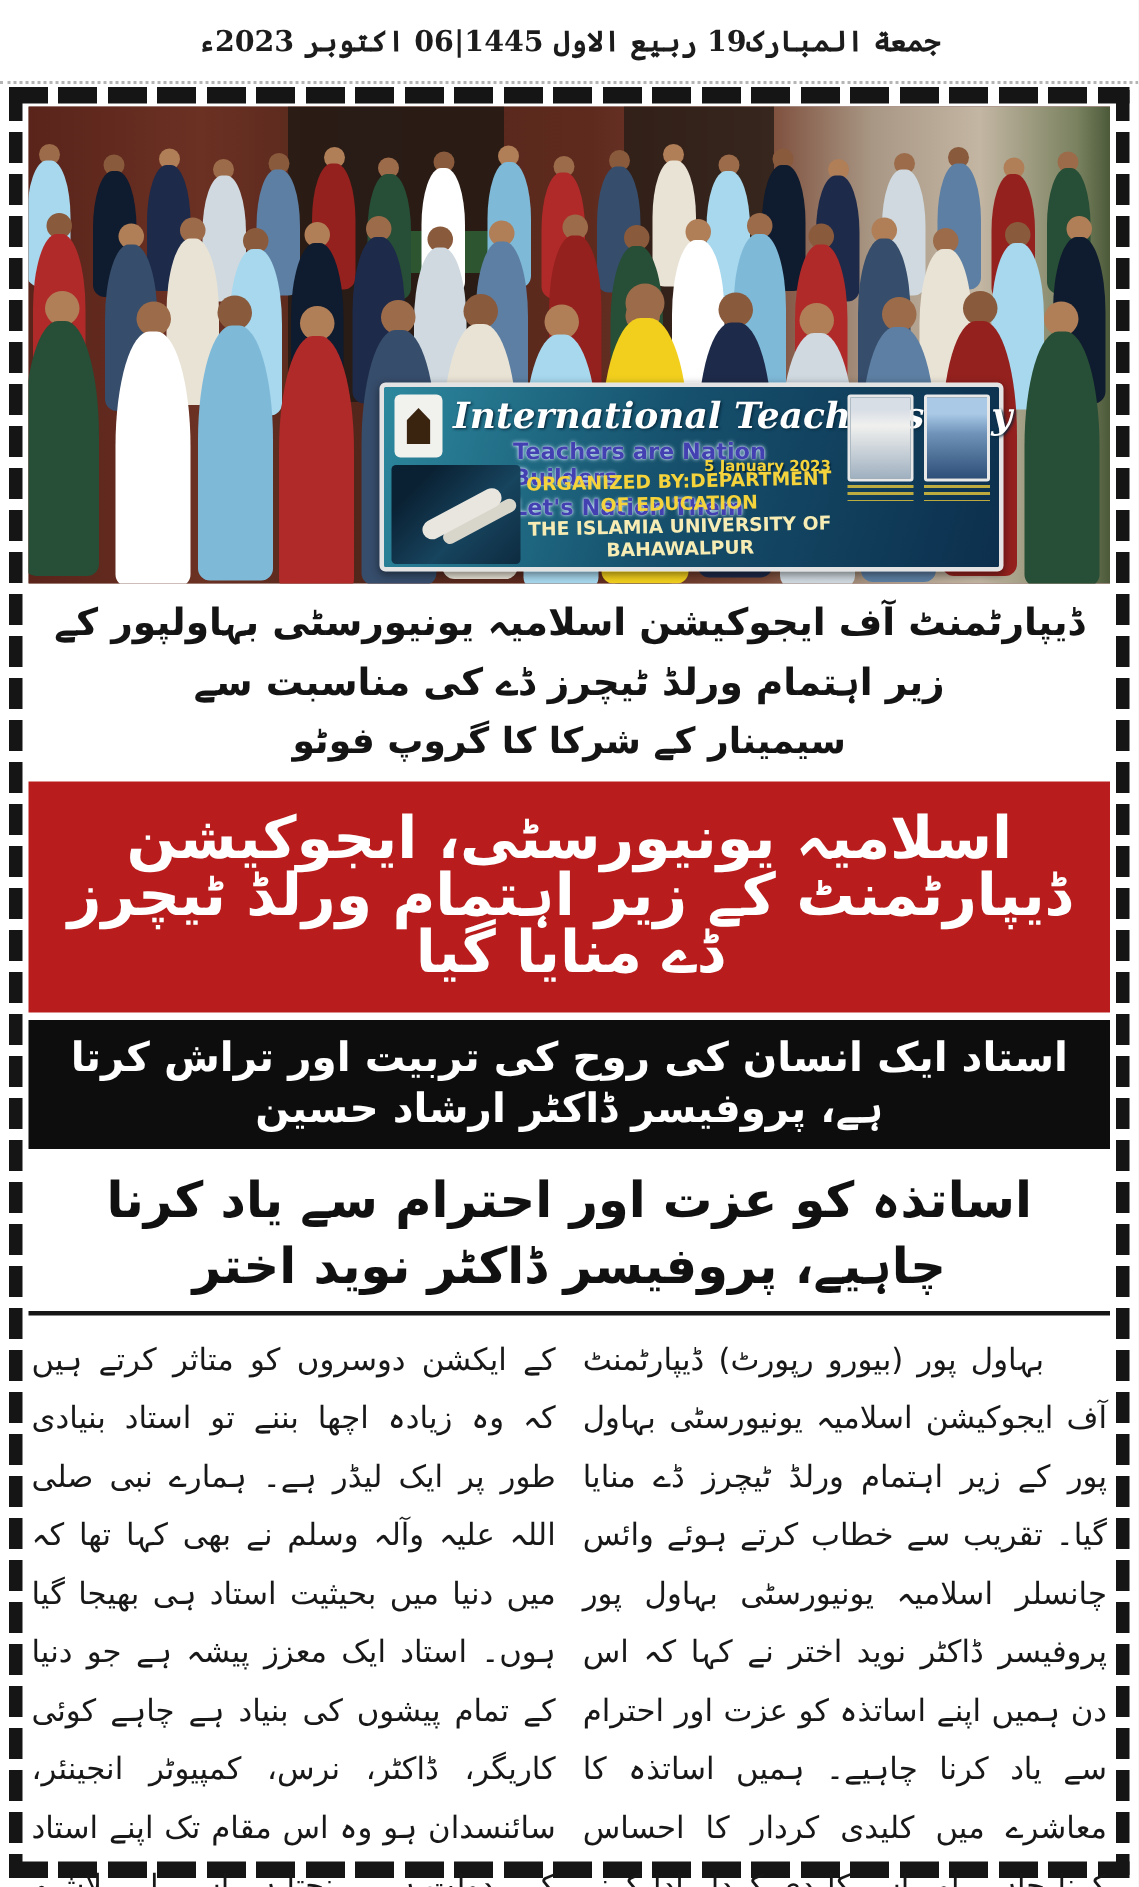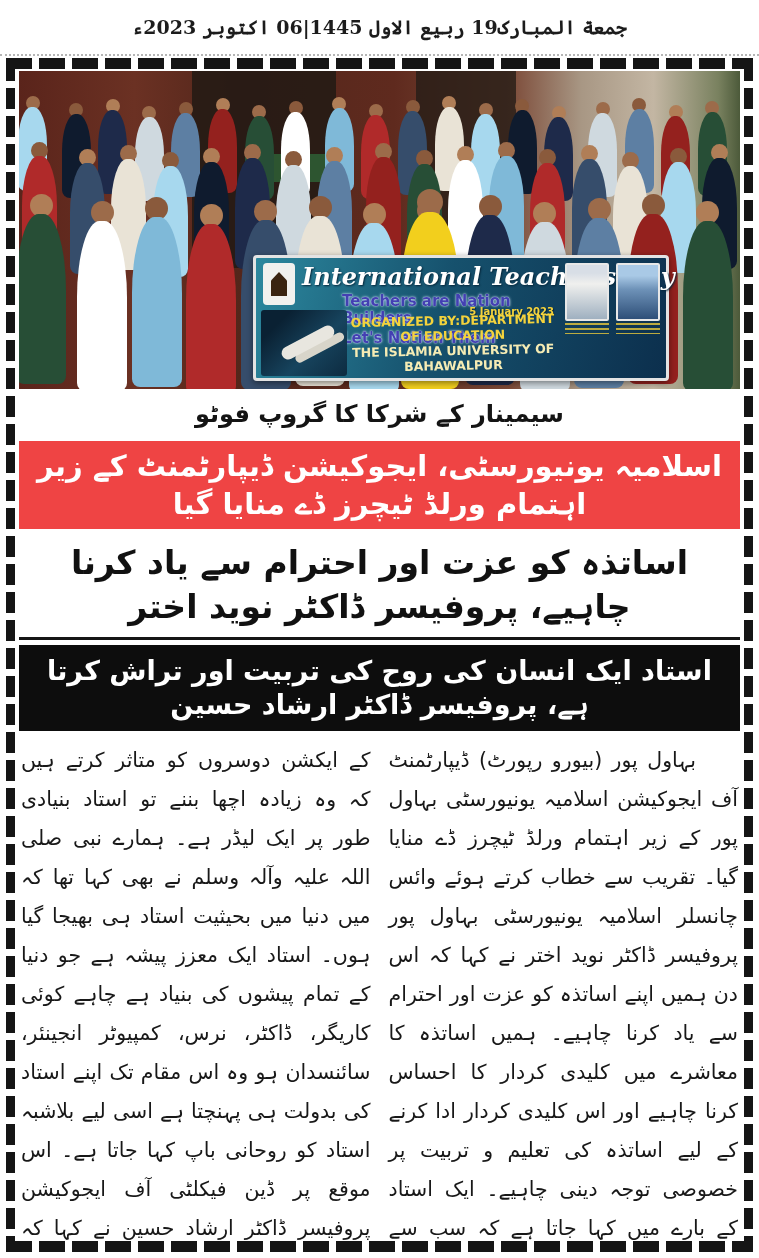--- a/index.html
+++ b/index.html
@@ -64,21 +64,21 @@
   .portrait-caption { width:44px; height:11px; margin-top:2px;
     background:repeating-linear-gradient(180deg,#e8c83a 0 2px,transparent 2px 5px); opacity:.8; }
 
   
   .caption { direction:rtl; text-align:center; padding:6px 2px 2px 2px; color:#141414; }
   .caption .cap1 { font-size:25px; line-height:40px; font-weight:bold; }
   .caption .cap2 { font-size:24px; line-height:38px; font-weight:bold; }
 
   
   .headline { direction:rtl; text-align:center; font-weight:bold; }
-  .hl-bar1 { margin-top:6px; background:#ef4444; color:#ffffff; font-size:29px; line-height:38px; padding:6px 6px; }
+  .hl-bar1 { margin-top:6px; background:#b91c1c; color:#ffffff; font-size:39px; line-height:38px; padding:20px 6px; }
   .hl-plain { color:#111111; font-size:33px; line-height:44px; padding:12px 4px 8px 4px;
     border-bottom:3px solid #161616; }
   .hl-bar2 { margin-top:5px; background:#0d0d0d; color:#ffffff; font-size:27px; line-height:34px; padding:9px 6px; }
 
   
   .columns { display:flex; direction:rtl; gap:18px; padding:10px 2px 0 2px; }
   .col { flex:1 1 0; direction:rtl; text-align:justify; font-size:20.5px; line-height:39px; color:#181818; }
   .col.first p { text-indent:42px; }
 </style>
 </head>
@@ -326,26 +326,27 @@
             </div>
             <div class="portrait-cell">
               <div class="portrait suit"></div>
               <div class="portrait-caption"></div>
             </div>
           </div>
         </div>
       </div>
 
       <div class="caption">
+        <div class="cap1">ڈیپارٹمنٹ آف ایجوکیشن اسلامیہ یونیورسٹی بہاولپور کے زیر اہتمام ورلڈ ٹیچرز ڈے کی مناسبت سے</div>
         <div class="cap2">سیمینار کے شرکا کا گروپ فوٹو</div>
       </div>
 
       <div class="headline hl-bar1">اسلامیہ یونیورسٹی،  ایجوکیشن ڈیپارٹمنٹ کے زیر اہتمام ورلڈ ٹیچرز ڈے منایا گیا</div>
+      <div class="headline hl-bar2">استاد ایک انسان کی روح کی تربیت اور تراش کرتا ہے، پروفیسر ڈاکٹر ارشاد حسین</div>
       <div class="headline hl-plain">اساتذہ کو عزت اور احترام سے یاد کرنا چاہیے، پروفیسر ڈاکٹر نوید اختر</div>
-      <div class="headline hl-bar2">استاد ایک انسان کی روح کی تربیت اور تراش کرتا ہے، پروفیسر ڈاکٹر ارشاد حسین</div>
 
       <div class="columns">
         <div class="col first">
           <p>بہاول پور (بیورو رپورٹ) ڈیپارٹمنٹ آف ایجوکیشن اسلامیہ یونیورسٹی بہاول پور کے زیر اہتمام ورلڈ ٹیچرز ڈے منایا گیا۔ تقریب سے خطاب کرتے ہوئے وائس چانسلر اسلامیہ یونیورسٹی بہاول پور پروفیسر ڈاکٹر نوید اختر نے کہا کہ اس دن ہمیں اپنے اساتذہ کو عزت اور احترام سے یاد کرنا چاہیے۔ ہمیں اساتذہ کا معاشرے میں کلیدی کردار کا احساس کرنا چاہیے اور اس کلیدی کردار ادا کرنے کے لیے اساتذہ کی تعلیم و تربیت پر خصوصی توجہ دینی چاہیے۔ ایک استاد کے بارے میں کہا جاتا ہے کہ سب سے اچھا استاد وہ ہے جو اپنے طلباء کو متاثر کرتا ہے یعنی اپنے طلباء وطالبات کو متحرک کرتا ہے اور لیڈرشپ کے بارے میں بھی یہی کہا جاتا ہے کہ لیڈر وہ ہے جس</p>
         </div>
         <div class="col">
           <p>کے ایکشن دوسروں کو متاثر کرتے ہیں کہ وہ زیادہ اچھا بننے تو استاد بنیادی طور پر ایک لیڈر ہے۔ ہمارے نبی صلی اللہ علیہ وآلہ وسلم نے بھی کہا تھا کہ میں دنیا میں بحیثیت استاد ہی بھیجا گیا ہوں۔ استاد ایک معزز پیشہ ہے جو دنیا کے تمام پیشوں کی بنیاد ہے چاہے کوئی کاریگر، ڈاکٹر، نرس، کمپیوٹر انجینئر، سائنسدان ہو وہ اس مقام تک اپنے استاد کی بدولت ہی پہنچتا ہے اسی لیے بلاشبہ استاد کو روحانی باپ کہا جاتا ہے۔ اس موقع پر ڈین فیکلٹی آف ایجوکیشن پروفیسر ڈاکٹر ارشاد حسین نے کہا کہ استاد ایک انسان کی روح کی تربیت اور تراش کرتا ہے۔ یہ بہت اہم پیشہ ہے اس پیشے میں آنے والوں کے لیے بھی ضروری ہے کہ وہ اس پیشے کے لحاظ سے اپنے آپ کو تیار کریں اور محنت کریں ۔</p>
         </div>
       </div>
 

